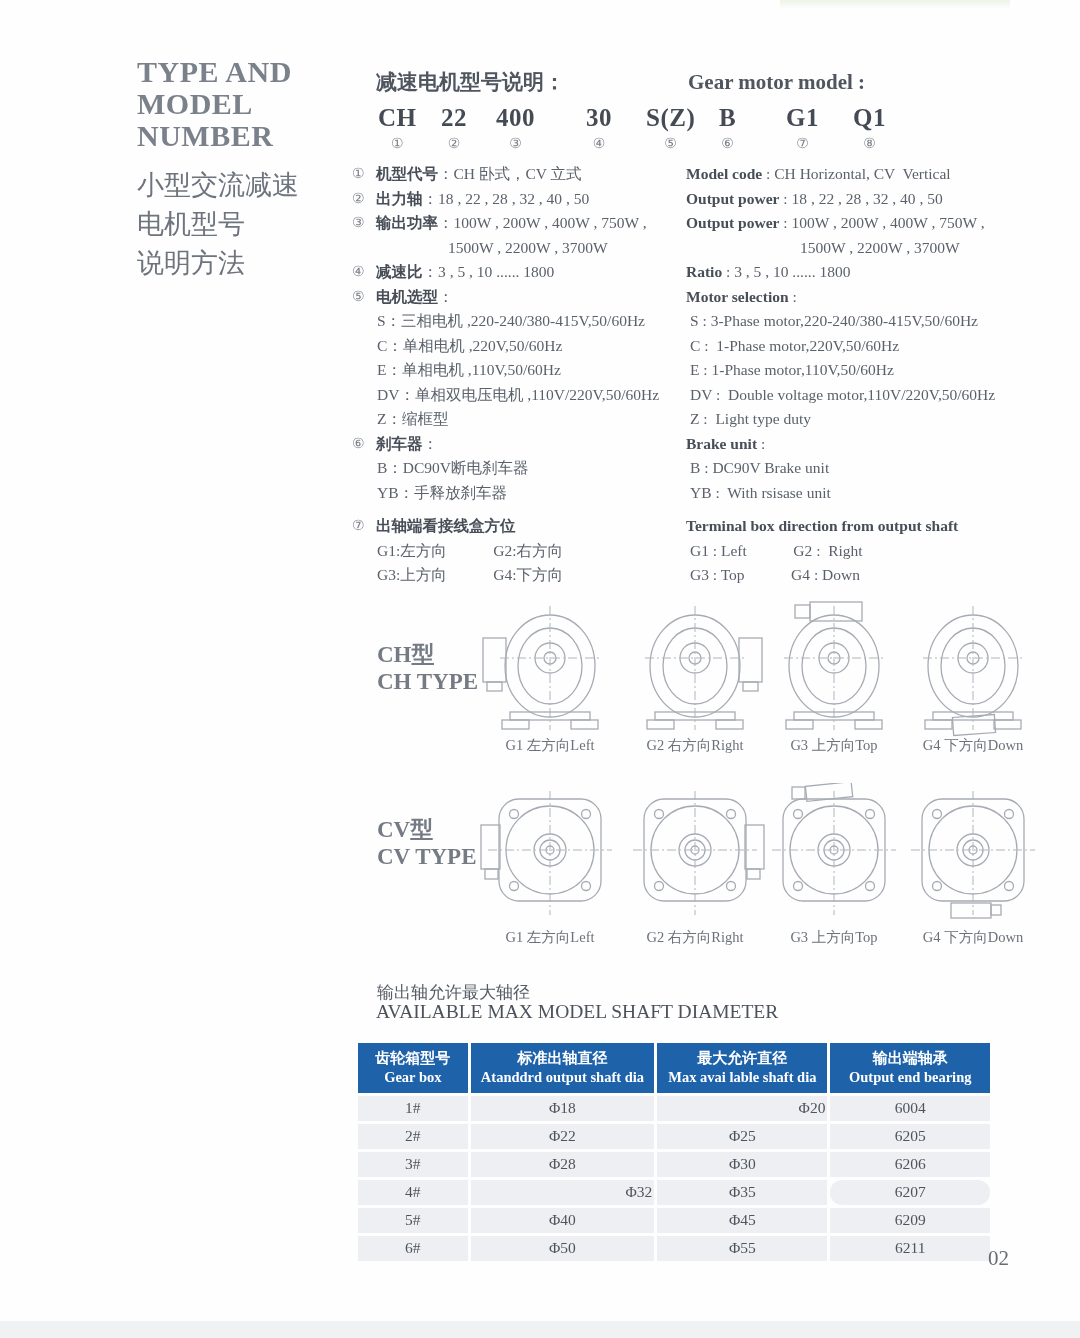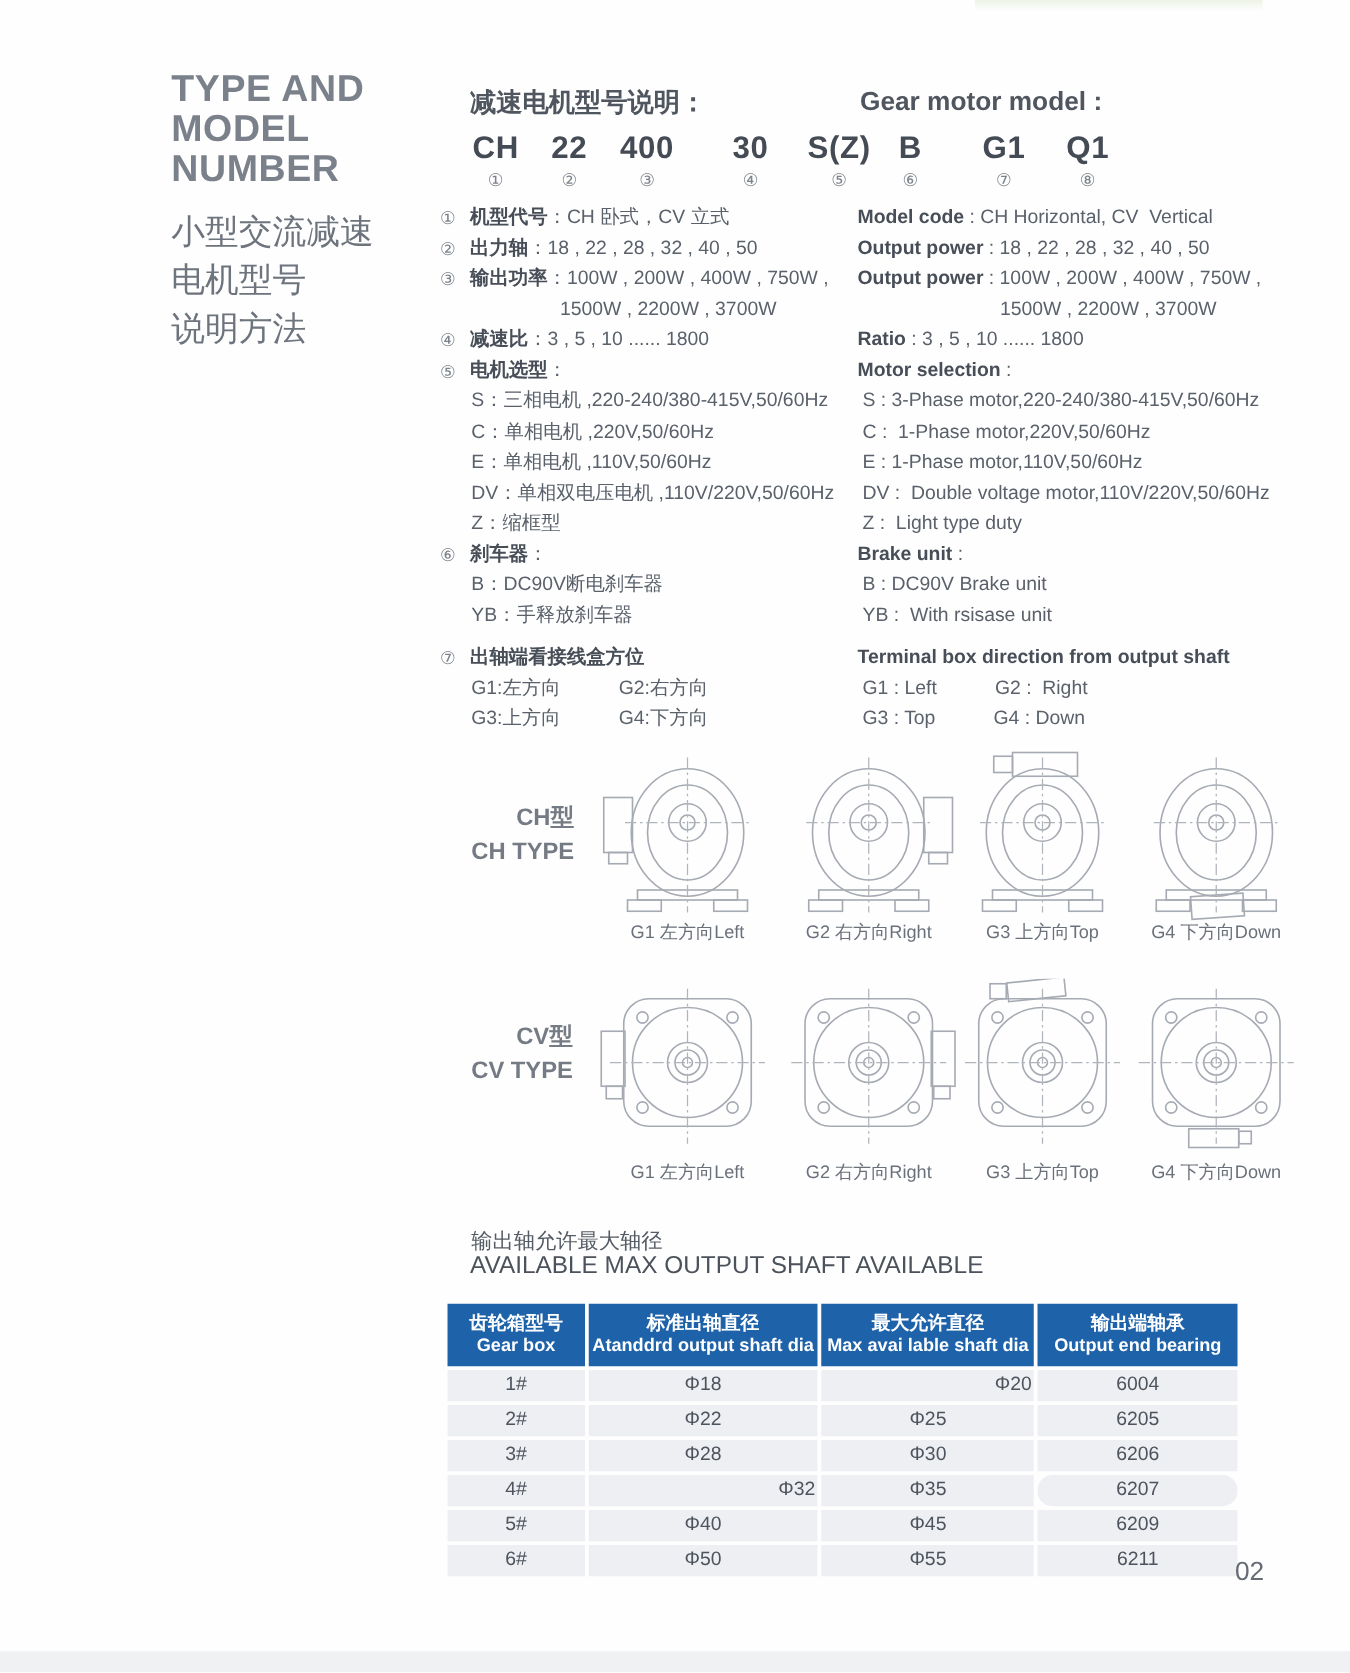--- a/index.html
+++ b/index.html
@@ -1,20 +1,20 @@
 <!DOCTYPE html>
 <html><head>
 <meta charset="utf-8">
 <style>
   html,body{margin:0;padding:0;}
   body{background:#ffffff;}
   .page{
     position:relative; width:1080px; height:1338px; margin:0 auto;
     background:#fefefe; overflow:hidden;
-    font-family:Liberation Sans, sans-serif;
+    font-family:Liberation Serif, serif;
     color:#555b63;
   }
   
   .hdr{position:absolute; left:137px; top:56px;}
   .hdr .t-line{font-size:30px; font-weight:bold; color:#7b818b; line-height:32px; letter-spacing:.5px;}
   .hdr .s-block{margin-top:14px;}
   .hdr .s-line{font-size:27px; color:#6e747e; line-height:39px;}
   
   .cn-title{position:absolute; left:376px; top:68px; font-size:21px; font-weight:bold; color:#50565f;}
   .en-title{position:absolute; left:688px; top:70px; font-size:21px; font-weight:bold; color:#50565f;}
@@ -29,21 +29,21 @@
   .spec-col.cn .spec-line{padding-left:24px;}
   .spec-col.en .spec-line{padding-left:2px;}
   .spec-line .marker{position:absolute; left:0; top:0; font-size:14px; color:#7d838c;}
   .spec-line .bold-label{font-weight:bold; color:#484e58;}
   .spec-col.cn .spec-line.sub{padding-left:25px;}
   .spec-col.en .spec-line.sub{padding-left:6px;}
   .spec-col.cn .spec-line.wrap2{padding-left:96px;}
   .spec-col.en .spec-line.wrap2{padding-left:116px;}
   .spec-line.gap{margin-top:9px;}
   
-  .diag-label{position:absolute; left:377px; font-size:19px; font-weight:bold; color:#757b84; line-height:27px;text-align:right;}
+  .diag-label{position:absolute; left:377px; font-size:23px; font-weight:bold; color:#757b84; line-height:27px;}
   .diag-cell{position:absolute; width:140px; display:flex; justify-content:center;}
   .diag-cell svg{display:block;}
   .diag-caption{position:absolute; width:160px; text-align:center; font-size:14.5px; color:#6b717a;}
   
   .tbl-title-cn{position:absolute; left:377px; top:981px; font-size:17px; color:#565c65;}
   .tbl-title-en{position:absolute; left:376px; top:1001px; font-size:19.5px; color:#4c525b;}
   .shaft-table{position:absolute; left:358px; top:1043px; width:632px;}
   .t-header{display:flex;}
   .th{color:#ffffff; text-align:center; padding:6px 2px 7px 2px; margin-right:3px;}
   .th:last-child{margin-right:0;}
@@ -297,21 +297,21 @@
     <circle cx="70" cy="67" r="10" fill="none" stroke="#a6abb3" stroke-width="1.3"></circle>
     <circle cx="70" cy="67" r="4" fill="none" stroke="#a6abb3" stroke-width="1.3"></circle>
     <line x1="70" y1="8" x2="70" y2="132" stroke="#b0b5bc" stroke-width="1" stroke-dasharray="9 3 2 3"></line>
     <line x1="8" y1="67" x2="132" y2="67" stroke="#b0b5bc" stroke-width="1" stroke-dasharray="9 3 2 3"></line>
   </svg>
       </div>
       <div class="diag-caption" style="left: 893px; top: 928px;">G4 下方向Down</div>
     </div>
 
   <div class="tbl-title-cn">输出轴允许最大轴径</div>
-  <div class="tbl-title-en">AVAILABLE MAX OUTPUT SHAFT AVAILABLE</div>
+  <div class="tbl-title-en">AVAILABLE MAX MODEL SHAFT DIAMETER</div>
 
   <div class="shaft-table" id="shaft-table">
       <div class="t-header">
         <div class="th" style="width: 110px; background: rgb(30, 98, 170);">
           <div class="h-cn">齿轮箱型号</div>
           <div class="h-en">Gear box</div>
         </div>
         <div class="th" style="width: 187px; background: rgb(30, 98, 170);">
           <div class="h-cn">标准出轴直径</div>
           <div class="h-en">Atanddrd output shaft dia</div>

